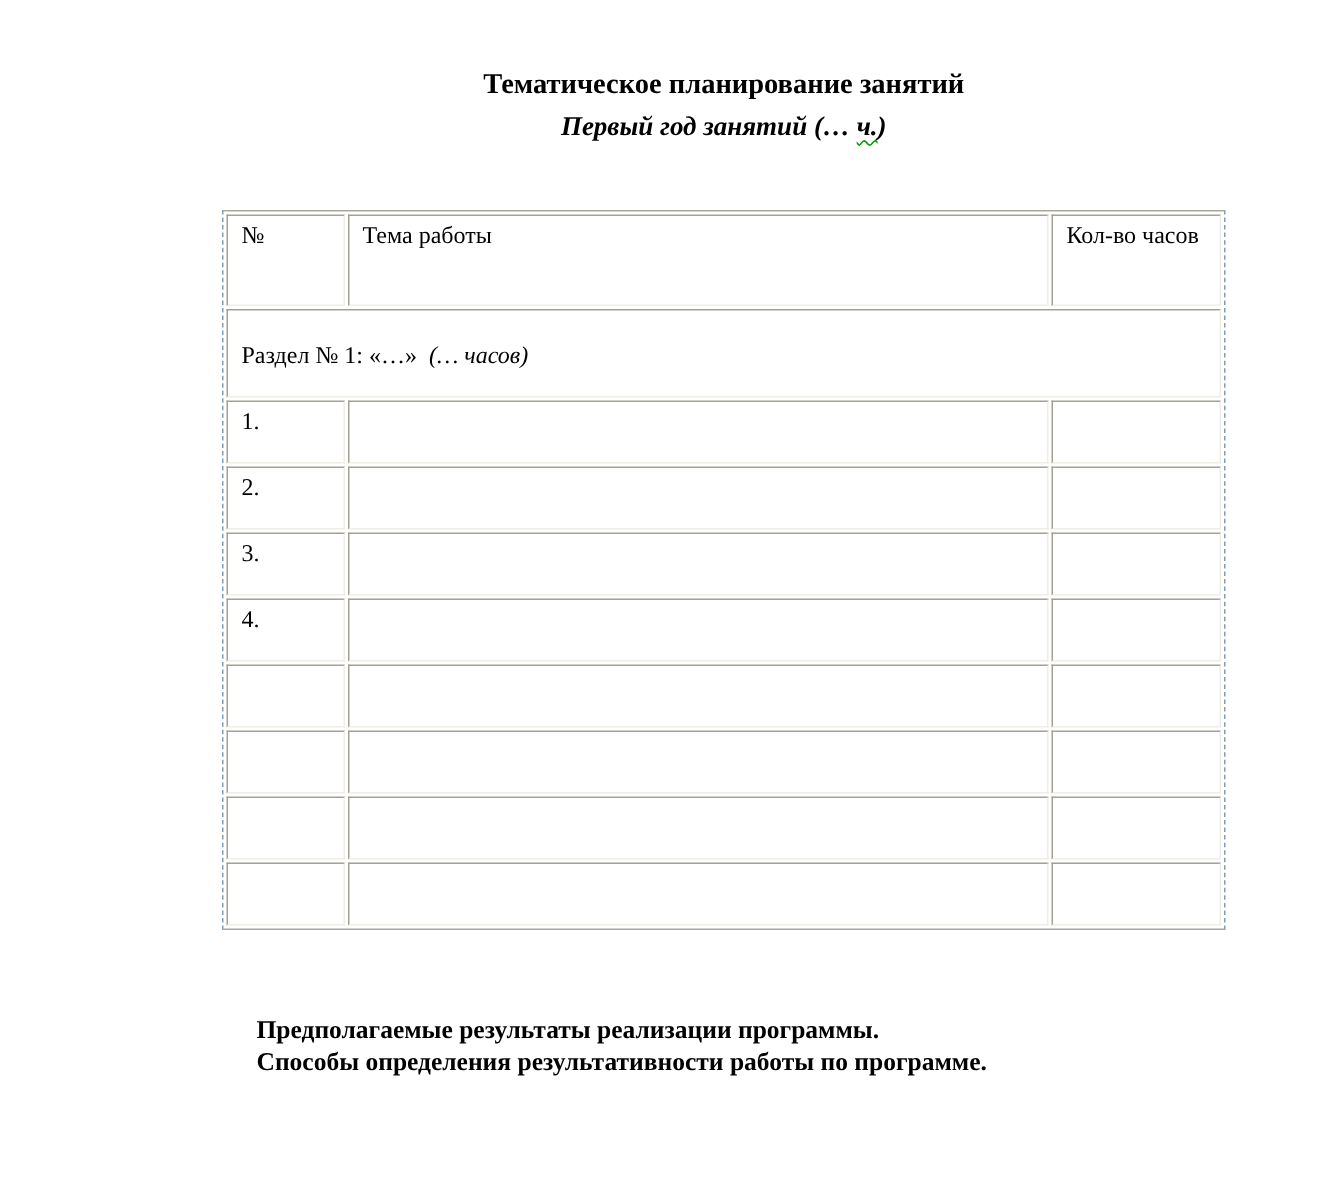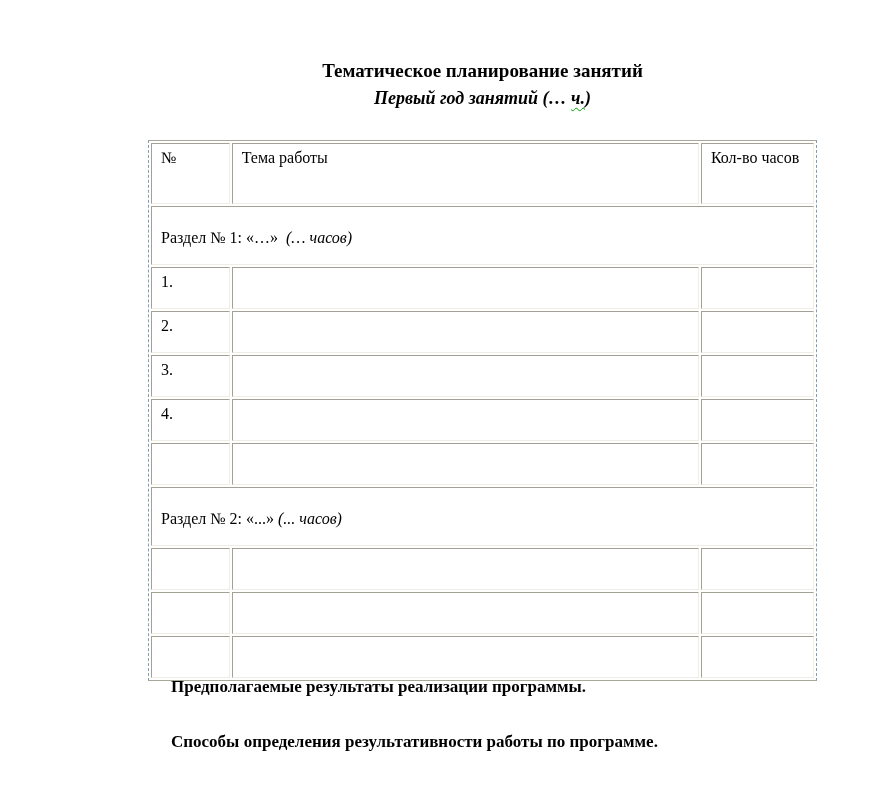--- a/index.html
+++ b/index.html
@@ -12,21 +12,21 @@
     height: 799px;
     position: relative;
     overflow: hidden;
     font-family: "Liberation Serif", "DejaVu Serif", serif;
     color: #000000;
   }
 
   
   .heading-block {
     position: absolute;
-    top: 58px;
+    top: 44px;
     left: 148px;
     width: 669px;
     text-align: center;
     line-height: 1.35;
   }
   .doc-title {
     font-size: 19px;
     font-weight: bold;
   }
   .doc-subtitle {
@@ -80,21 +80,21 @@
   .footer-block {
     position: absolute;
     left: 171px;
     top: 676px;
     width: 660px;
     font-size: 17px;
     font-weight: bold;
     line-height: 1.25;
   }
   .footer-block p { margin: 0; }
-  .footer-block p + p { margin-top: 34px; }
+  .footer-block p + p { }
 </style>
 </head>
 <body>
 
 <div class="heading-block">
   <div class="doc-title">Тематическое планирование занятий</div>
   <div class="doc-subtitle"><span>Первый год занятий (… </span><span class="spell-squiggle">ч.</span><span>)</span></div>
 </div>
 
 <div class="table-wrap">
@@ -134,23 +134,20 @@
       <td>4.</td>
       <td></td>
       <td></td>
     </tr>
     <tr class="data-row">
       <td></td>
       <td></td>
       <td></td>
     </tr>
 
-    <tr class="section-row">
-      <td colspan="3"><span>Раздел № 2: «...» </span><span class="it">(... часов)</span></td>
-    </tr>
 
     <tr class="data-row">
       <td></td>
       <td></td>
       <td></td>
     </tr>
     <tr class="data-row">
       <td></td>
       <td></td>
       <td></td>

